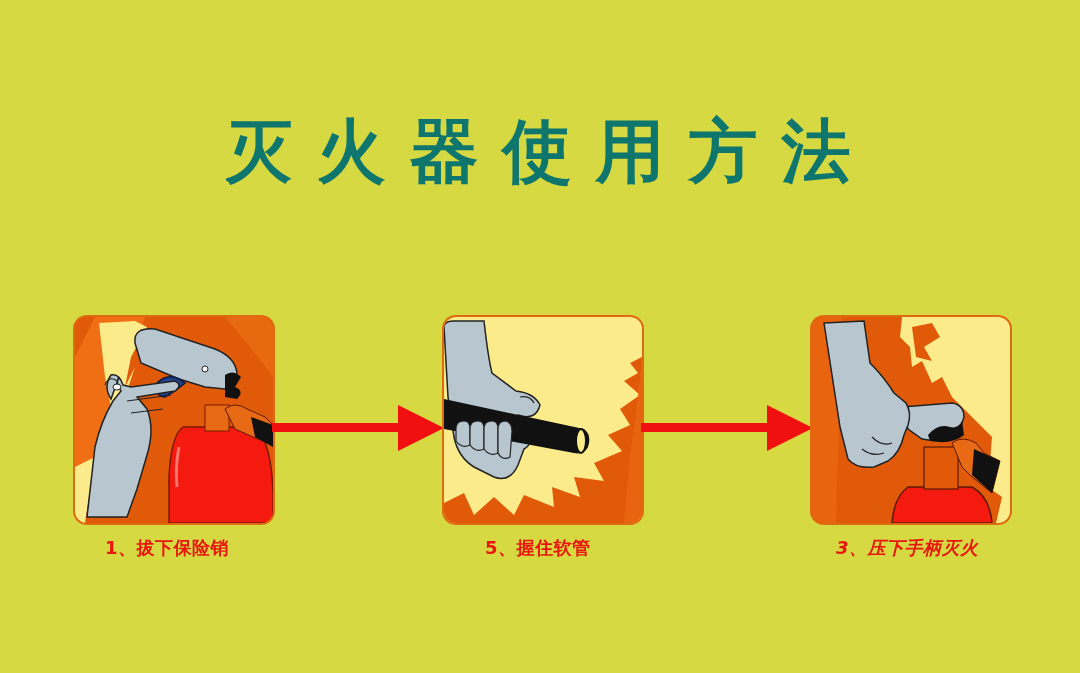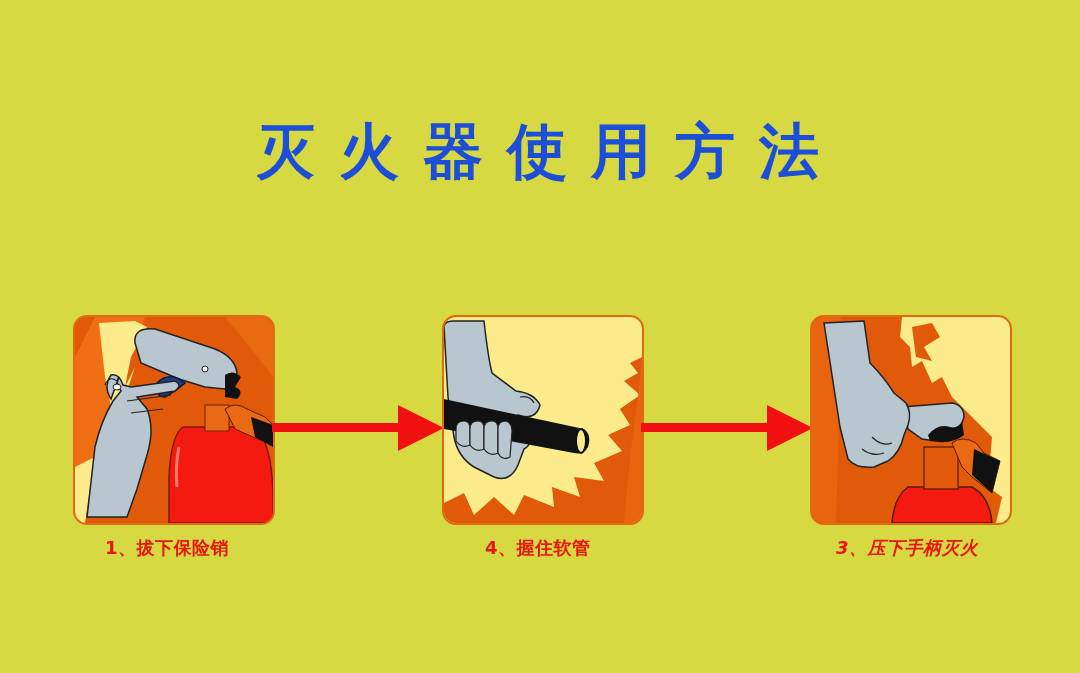--- a/index.html
+++ b/index.html
@@ -5,21 +5,21 @@
     html, body { margin: 0; padding: 0; }
     body {
       width: 1080px; height: 673px; overflow: hidden;
       background: #D6D942;
       position: relative;
       font-family: "DejaVu Sans", "Liberation Sans", sans-serif;
     }
     .title {
       position: absolute; left: 0; top: 92px; width: 1080px;
       text-align: center;
-      font-size: 60px; font-weight: bold; color: #1d4ed8;
+      font-size: 69px; font-weight: bold; color: #0f766e;
       letter-spacing: 24px; line-height: 118px;
       padding-left: 18px; box-sizing: border-box;
     }
     .panel {
       position: absolute; top: 317px; width: 198px; height: 206px;
       border-radius: 12px; overflow: hidden;
       box-shadow: 0 0 0 2px #E06A10;
       background: #E05A0A;
     }
     .panel svg { display: block; width: 100%; height: 100%; }
@@ -92,21 +92,21 @@
     <path d="M0 82 L140 112 Q148 118 144 130 Q140 138 130 136 L0 112 Z" fill="#111"></path>
     <ellipse cx="137" cy="124" rx="5" ry="12" fill="#FCEB8A" stroke="#111" stroke-width="2"></ellipse>
 
     <path d="M12 112 Q12 104 20 104 Q26 104 26 112 L26 128 Q18 132 12 124 Z" fill="#B7C6CF" stroke="#222" stroke-width="1.2"></path>
     <path d="M26 112 Q26 104 34 104 Q40 104 40 112 L40 132 Q32 136 26 128 Z" fill="#B7C6CF" stroke="#222" stroke-width="1.2"></path>
     <path d="M40 112 Q40 104 48 104 Q54 104 54 112 L54 136 Q46 140 40 132 Z" fill="#B7C6CF" stroke="#222" stroke-width="1.2"></path>
     <path d="M54 112 Q54 104 62 104 Q68 106 68 114 L66 140 Q58 144 54 136 Z" fill="#B7C6CF" stroke="#222" stroke-width="1.2"></path>
     <path d="M76 80 Q86 78 90 86" fill="none" stroke="#222" stroke-width="1.2"></path>
   </svg>
 </div>
-<div class="caption c2">4、握住软管</div>
+<div class="caption c2">5、握住软管</div>
 
 <div class="arrow a2">
   <svg viewBox="0 0 172 52">
     <rect x="0" y="21" width="128" height="9" fill="#F01010"></rect>
     <polygon points="126,3 172,26 126,49" fill="#F01010"></polygon>
   </svg>
 </div>
 
 <div class="panel p3">
   <svg viewBox="0 0 198 206">

